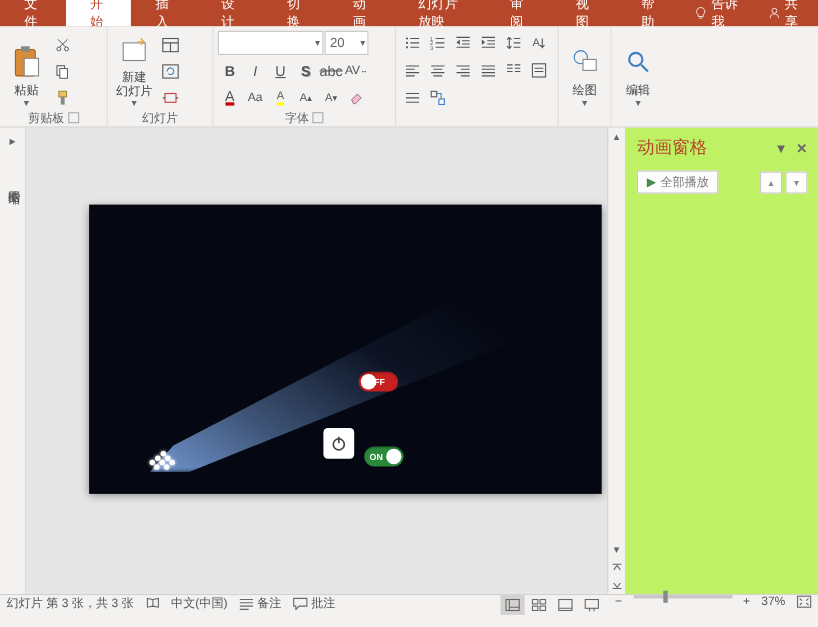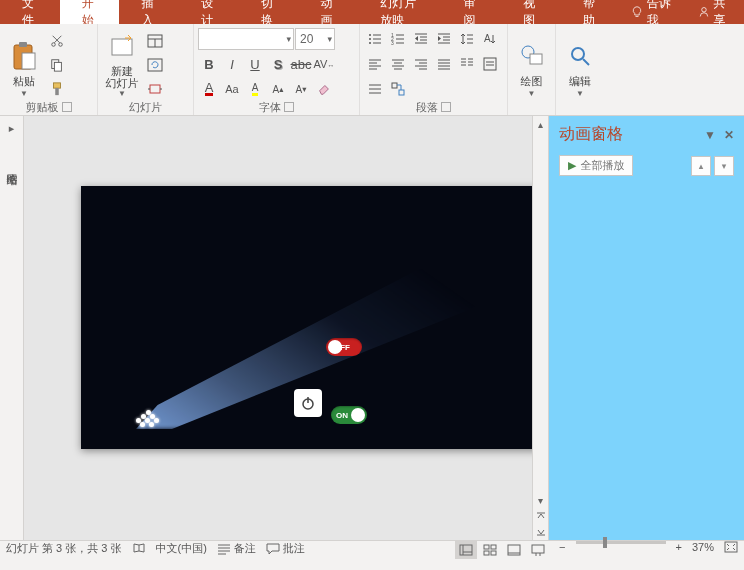--- a/index.html
+++ b/index.html
@@ -33,21 +33,21 @@
 .scroll-v .nav { height: 16px; display: flex; align-items: center; justify-content: center; font-size: 10px; color: #666; }
 .slide { position: absolute; left: 57px; top: 70px; width: 466px; height: 263px; background: #050812; box-shadow: 0 2px 8px rgba(0,0,0,0.4); overflow: hidden; }
 .beam { position: absolute; left: 55px; bottom: 20px; width: 360px; height: 200px; background: linear-gradient(35deg, rgba(120,160,220,0.95) 0%, rgba(120,160,220,0.5) 25%, rgba(60,90,140,0.15) 55%, rgba(20,30,60,0) 80%); clip-path: polygon(0% 100%, 6% 88%, 100% 0%, 100% 35%, 10% 100%); filter: blur(2px); }
 .bulbs { position: absolute; left: 55px; bottom: 25px; width: 30px; height: 24px; }
 .bulbs span { position: absolute; width: 5px; height: 5px; background: #fff; border-radius: 50%; box-shadow: 0 0 3px #fff; }
 .toggle-off { position: absolute; left: 245px; top: 152px; width: 36px; height: 18px; background: #c82020; border-radius: 9px; display: flex; align-items: center; justify-content: center; padding-right: 4px; color: #fff; font-size: 8px; font-weight: bold; box-shadow: inset 0 1px 2px rgba(0,0,0,0.3); }
 .toggle-off::before { content: ""; position: absolute; left: 2px; top: 2px; width: 14px; height: 14px; background: #fff; border-radius: 50%; }
 .toggle-on { position: absolute; left: 250px; top: 220px; width: 36px; height: 18px; background: #2a8a3a; border-radius: 9px; display: flex; align-items: center; padding-left: 5px; color: #fff; font-size: 8px; font-weight: bold; box-shadow: inset 0 1px 2px rgba(0,0,0,0.3); }
 .toggle-on::after { content: ""; position: absolute; right: 2px; top: 2px; width: 14px; height: 14px; background: #fff; border-radius: 50%; }
 .power-btn { position: absolute; left: 213px; top: 203px; width: 28px; height: 28px; background: #fff; border-radius: 4px; display: flex; align-items: center; justify-content: center; box-shadow: 0 1px 2px rgba(0,0,0,0.3); }
-.pane { width: 196px; background: #7dd3fc; border-left: 1px solid #d4d2d0; padding: 8px 10px; text-align: center; }
+.pane { width: 176px; background: #bef264; border-left: 1px solid #d4d2d0; padding: 8px 10px; text-align: center; }
 .pane-hdr { display: flex; align-items: center; justify-content: space-between; margin-bottom: 10px; }
 .pane-title { color: #b7472a; font-size: 16px; }
 .pane-ctrls { display: flex; gap: 8px; font-size: 12px; color: #666; }
 .pane-toolbar { display: flex; align-items: center; justify-content: space-between; }
 .playall { border: 1px solid #c8c6c4; background: #fdfdfd; font-size: 11px; color: #777; padding: 2px 8px; display: flex; align-items: center; gap: 4px; }
 .pane-navbtns { display: flex; gap: 3px; }
 .pane-navbtns .nb { width: 20px; height: 20px; border: 1px solid #c8c6c4; background: #fdfdfd; display: flex; align-items: center; justify-content: center; font-size: 9px; color: #888; }
 .statusbar { height: 30px; background: #f3f2f1; border-top: 1px solid #d4d2d0; display: flex; align-items: flex-start; font-size: 11px; color: #555; padding: 0 6px; gap: 10px; }
 .statusbar .spacer { flex: 1; }
 .statusbar .sb-item { display: flex; align-items: center; gap: 3px; }
@@ -346,24 +346,20 @@
         <div class="small-btn">
               <svg width="14" height="14" viewBox="0 0 14 14">
                 <rect x="1" y="1" width="5" height="5" fill="none" stroke="#555"></rect>
                 <rect x="8" y="8" width="5" height="5" fill="none" stroke="#4080c0"></rect>
                 <path d="M6 3h4v5" fill="none" stroke="#4080c0"></path>
               </svg>
             </div>
       </div>
     </div>
       </div>
-    <div class="group-label">
-        <span>段落</span>
-        <span class="dlaunch"></span>
-      </div>
   </div>
 
   <div class="group" style="width:48px;">
     <div class="group-body">
       <div class="big-btn">
         <div class="icn">
             <svg width="24" height="24" viewBox="0 0 24 24">
               <circle cx="8" cy="8" r="6" fill="none" stroke="#4080c0"></circle>
               <rect x="10" y="10" width="12" height="10" fill="#fff" stroke="#888"></rect>
             </svg>

